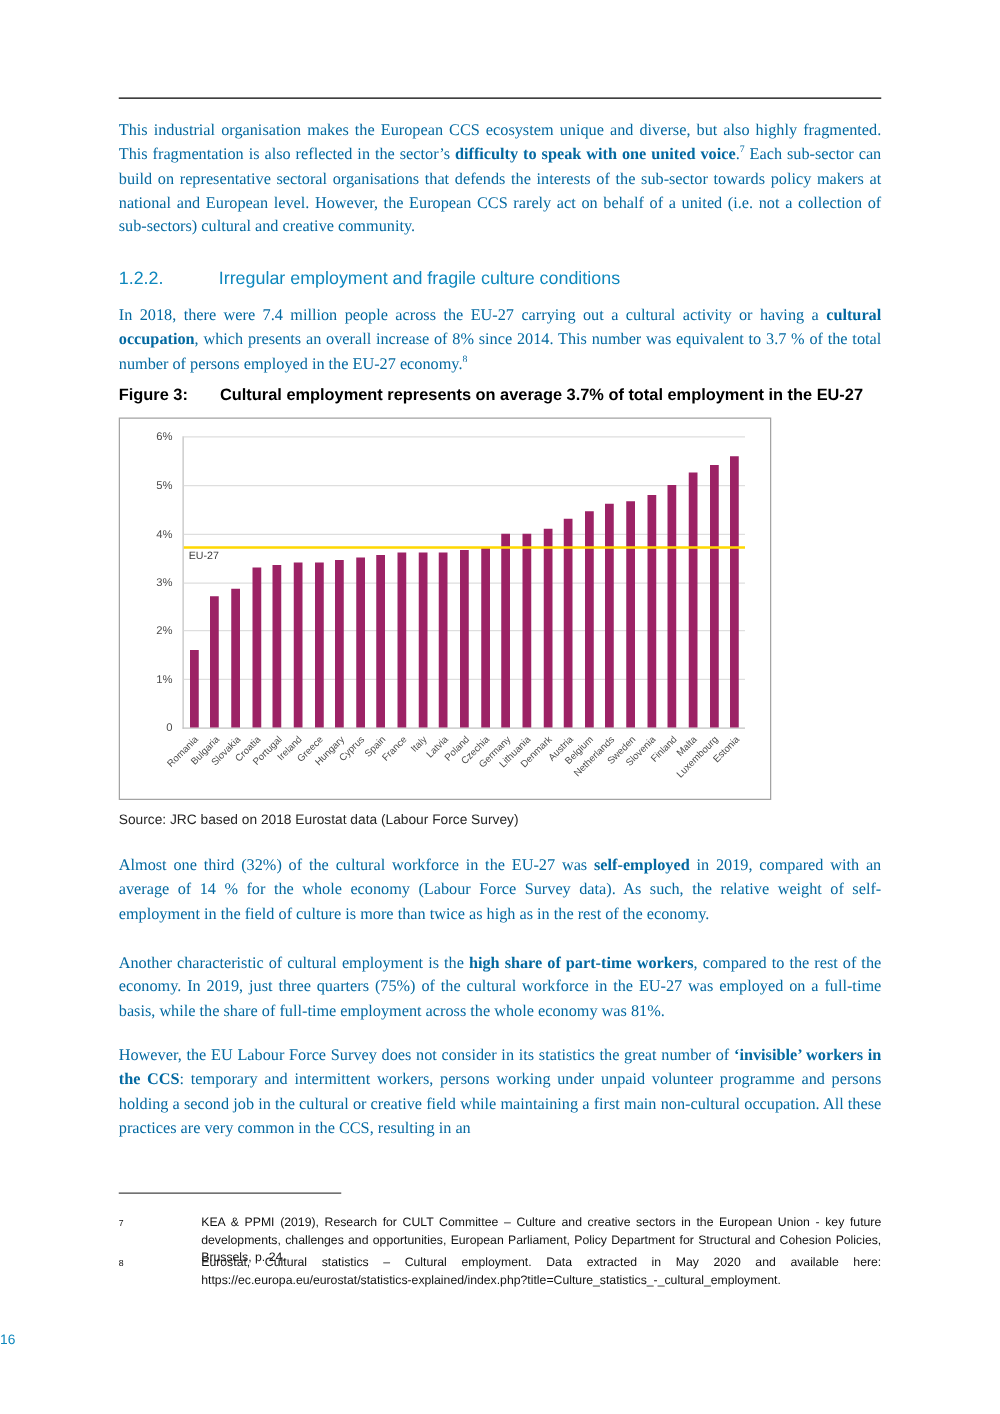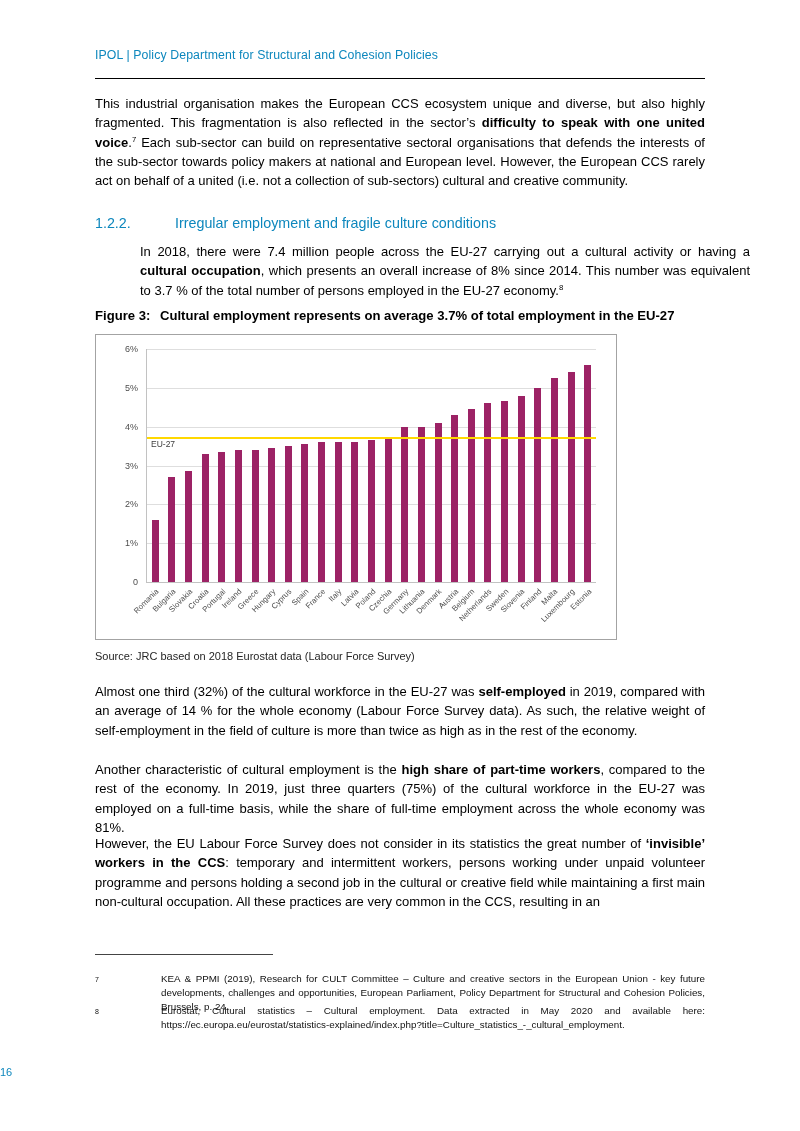--- a/index.html
+++ b/index.html
@@ -6,29 +6,29 @@
   html,body { background:#ffffff; }
   .page {
     position:relative; width:800px; height:1131px; background:#fff;
     font-family:"Liberation Sans", sans-serif; color:#111; overflow:hidden;
   }
   .doc-header { position:absolute; top:48px; left:95px; font-size:12.3px; color:#0d87bd; letter-spacing:.1px; }
   .header-rule { position:absolute; top:78px; left:95px; width:610px; border-top:1.4px solid #000; }
   .content { position:absolute; left:95px; top:0; width:610px; height:1131px; }
   .body-text {
     position:absolute; left:0; width:610px; text-align:justify;
-    font-size:13px; line-height:19.3px; color:#000000;
+    font-size:13px; line-height:19.3px; color:#0369a1;font-family:Liberation Serif, serif;
   }
   .body-text b { font-weight:bold; }
   sup { font-size:0.6em; vertical-align:super; line-height:0; }
   .p1 { top:94px; }
   .section-heading { position:absolute; top:215px; left:0; width:610px; display:flex; color:#0d87bd; font-size:14.3px; }
   .sec-num { width:80px; flex:0 0 auto; }
-  .p2 { top:242px;margin-left:45px; }
-  .figure-caption { position:absolute; top:308px; left:0; width:610px; display:flex; font-size:13.1px; font-weight:bold; color:#000; }
+  .p2 { top:242px; }
+  .figure-caption { position:absolute; top:308px; left:0; width:610px; display:flex; font-size:13.1px; font-weight:bold; color:#000;gap:16px; }
   .fig-label { width:65px; flex:0 0 auto; }
   
   .figure-box { position:absolute; top:334px; left:0; width:522px; height:306px; border:1px solid #a3a3a3; background:#fff; }
   .y-labels { position:absolute; left:0; top:14px; width:42px; height:234px; }
   .ytick { position:absolute; right:0; width:100%; text-align:right; font-size:9px; color:#4d4d4d; }
   .plot-area { position:absolute; left:50px; top:14px; width:450px; height:234px; border-left:1px solid #c2c2c2; border-bottom:1px solid #c2c2c2; }
   .gridline { position:absolute; left:0; width:100%; height:1px; background:#dedede; }
   .bar { position:absolute; bottom:0; width:7px; }
   .refline { position:absolute; left:0; width:100%; height:2px; }
   .reflabel { position:absolute; left:4px; font-size:8.5px; color:#3c3c3c; }
@@ -45,21 +45,20 @@
   .fn7 { top:972px; }
   .fn8 { top:1004px; }
   .fn-num { flex:0 0 18px; font-size:7px; padding-top:1px; }
   .fn-text { flex:1; text-align:justify; }
   .page-number { position:absolute; top:1066px; left:0; width:100%; text-align:left; font-size:11px; color:#0d87bd; }
 </style>
 </head>
 <body>
 
 <div class="page">
-  <div class="doc-header">IPOL | Policy Department for Structural and Cohesion Policies</div>
   <div class="header-rule"></div>
 
   <div class="content">
     <p class="body-text p1"><span>This industrial organisation makes the European CCS ecosystem unique and diverse, but also highly fragmented. This fragmentation is also reflected in the sector’s </span><b>difficulty to speak with one united voice</b><span>.</span><sup>7</sup><span> Each sub-sector can build on representative sectoral organisations that defends the interests of the sub-sector towards policy makers at national and European level. However, the European CCS rarely act on behalf of a united (i.e. not a collection of sub-sectors) cultural and creative community.</span></p>
 
     <div class="section-heading">
       <span class="sec-num">1.2.2.</span>
       <span class="sec-title">Irregular employment and fragile culture conditions</span>
     </div>
 

